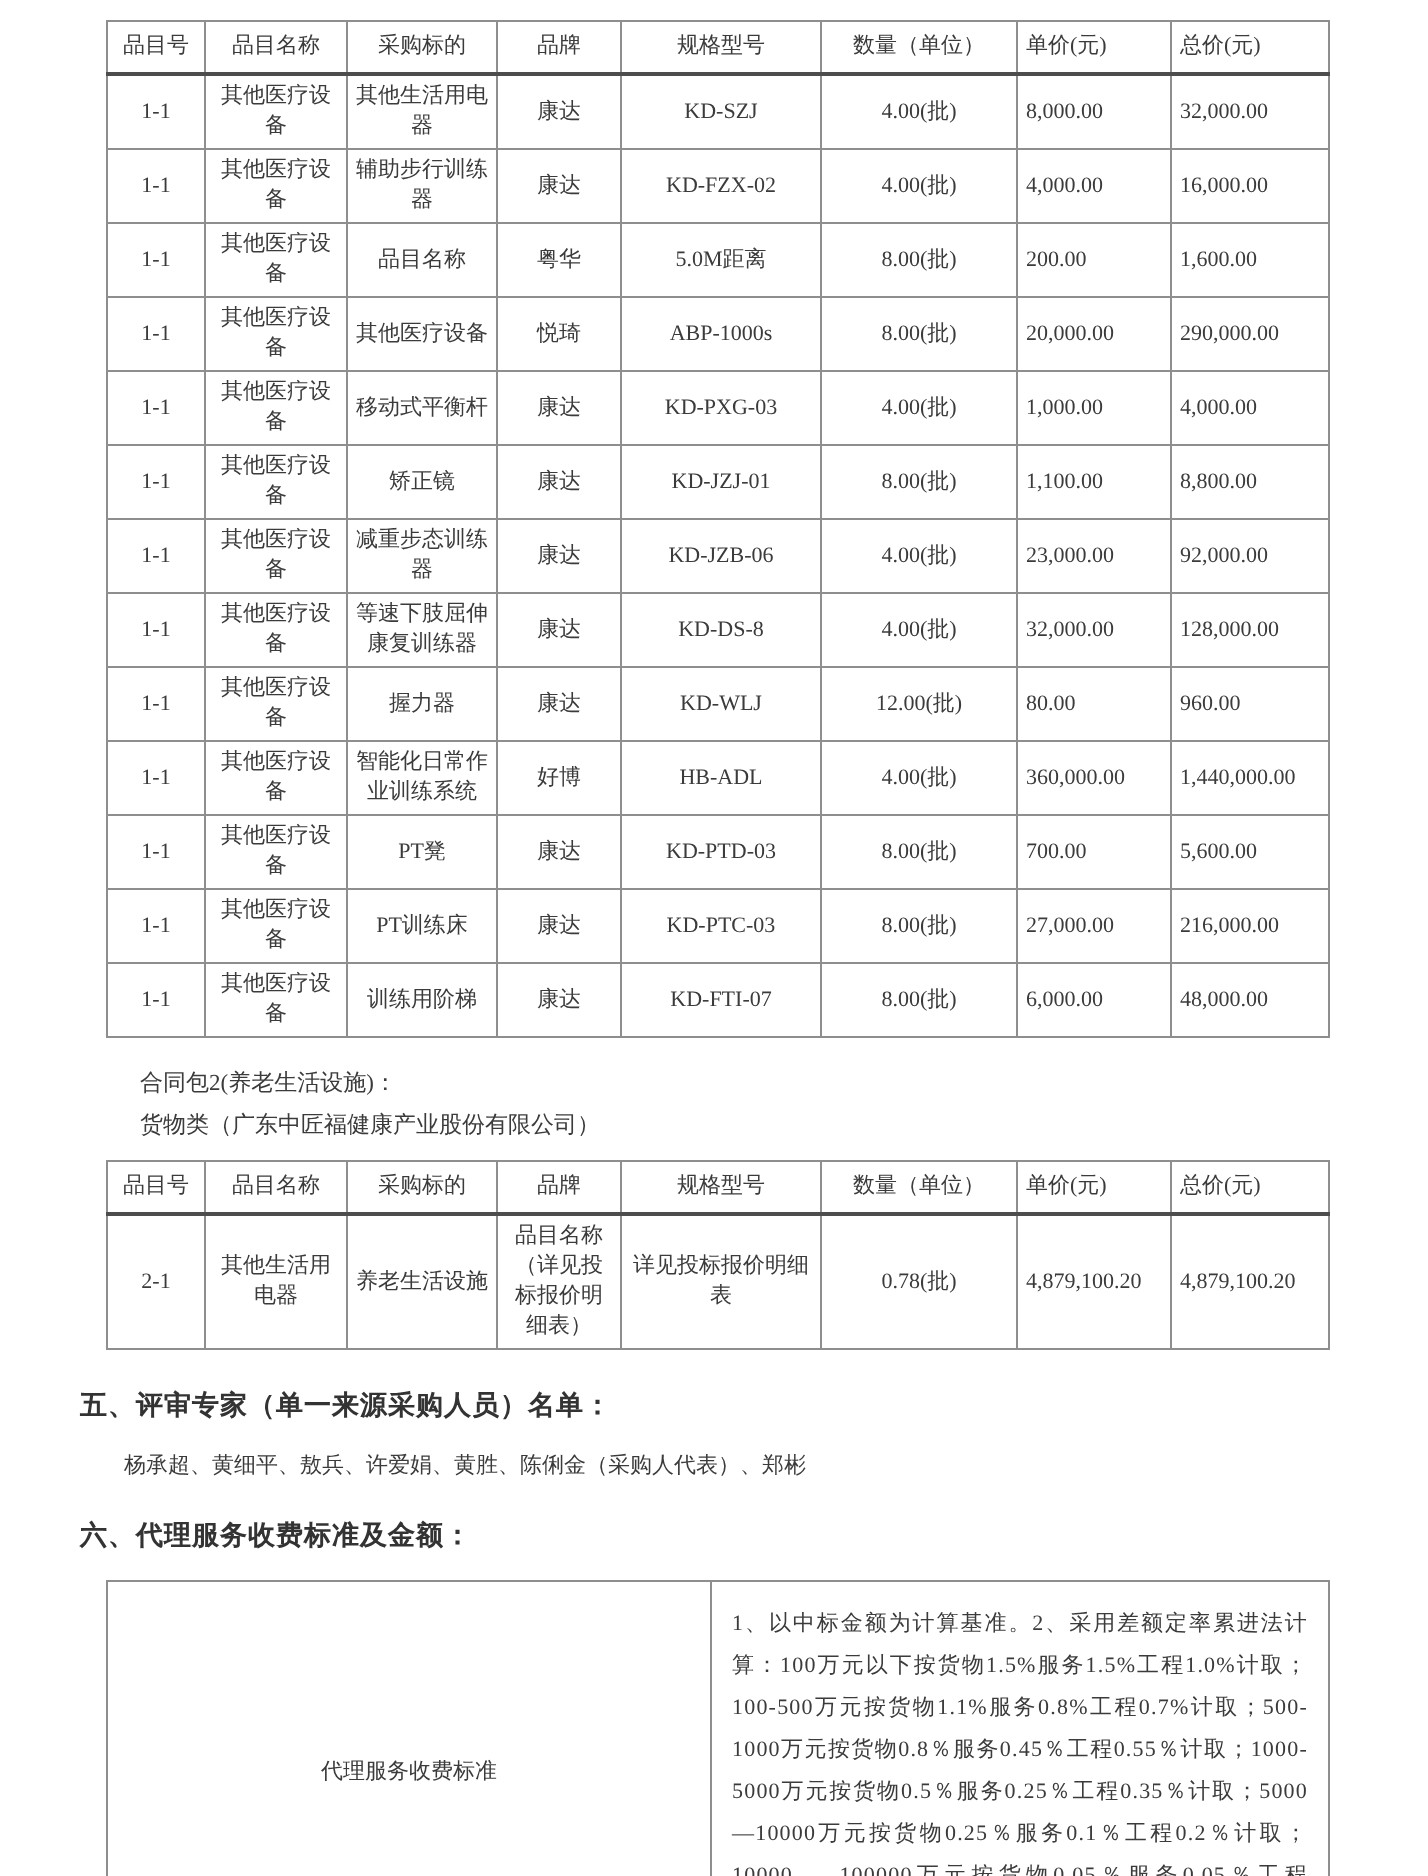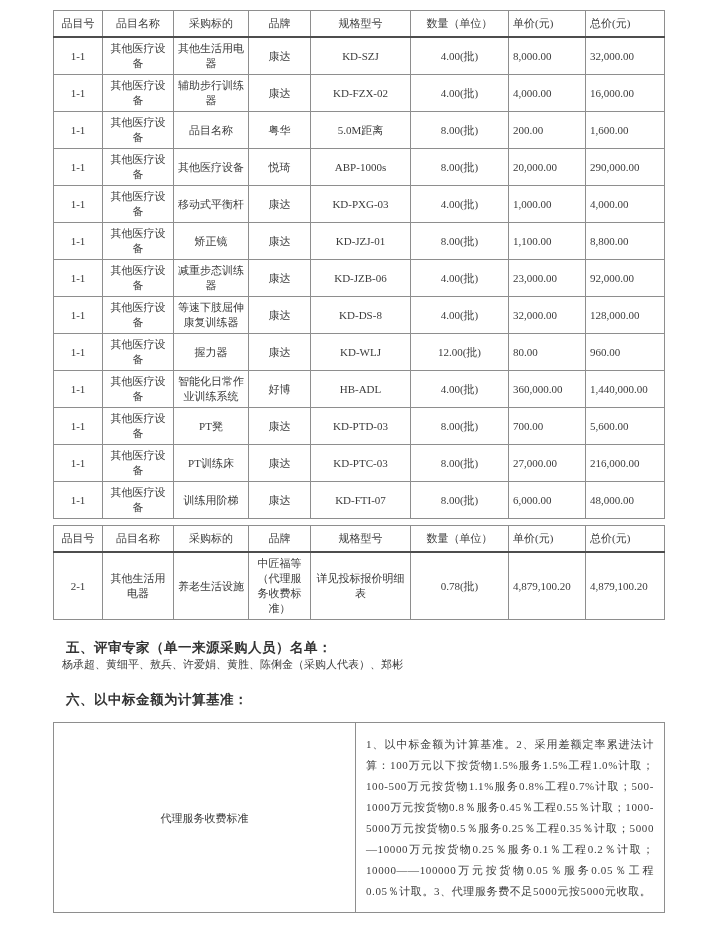--- a/index.html
+++ b/index.html
@@ -41,25 +41,25 @@
     color:#3b3b3b;
   }
   .pkg-line.first { margin-top:13px; }
 
   .section-heading {
     font-size:13.5px;
     font-weight:bold;
     color:#333333;
     margin-top:19px;
     letter-spacing:0.5px;
-    margin-left:26px;
   }
   .names-line {
     font-size:11px;
     padding-left:22px;
+    margin-top:13px;
     color:#3b3b3b;
   }
 
   table.fee {
     border-collapse:collapse;
     table-layout:fixed;
     width:611px;
     margin-left:13px;
     margin-top:13px;
     font-size:11px;
@@ -236,20 +236,22 @@
           <td>训练用阶梯</td>
           <td>康达</td>
           <td>KD-FTI-07</td>
           <td>8.00(批)</td>
           <td class="num">6,000.00</td>
           <td class="num">48,000.00</td>
         </tr>
       </tbody>
   </table>
 
+  <p class="pkg-line first">合同包2(养老生活设施)：</p>
+  <p class="pkg-line">货物类（广东中匠福健康产业股份有限公司）</p>
 
   <div class="spacer-mid"></div>
 
   <table class="grid">
     <colgroup>
       <col style="width:49px">
         <col style="width:71px">
         <col style="width:75px">
         <col style="width:62px">
       <col style="width:100px">
@@ -267,33 +269,33 @@
           <th>数量（单位）</th>
           <th class="num">单价(元)</th>
           <th class="num">总价(元)</th>
         </tr>
     </thead>
     <tbody>
         <tr>
           <td>2-1</td>
           <td>其他生活用电器</td>
           <td>养老生活设施</td>
-          <td>中匠福等（代理服务收费标准）</td>
+          <td>品目名称（详见投标报价明细表）</td>
           <td>详见投标报价明细表</td>
           <td>0.78(批)</td>
           <td class="num">4,879,100.20</td>
           <td class="num">4,879,100.20</td>
         </tr>
       </tbody>
   </table>
 
   <h3 class="section-heading">五、评审专家（单一来源采购人员）名单：</h3>
   <p class="names-line">杨承超、黄细平、敖兵、许爱娟、黄胜、陈俐金（采购人代表）、郑彬</p>
 
-  <h3 class="section-heading">六、以中标金额为计算基准：</h3>
+  <h3 class="section-heading">六、代理服务收费标准及金额：</h3>
 
   <table class="fee">
     <colgroup>
       <col style="width:85px">
         <col style="width:217px">
         <col style="width:157px">
         <col style="width:152px">
     </colgroup>
     <tbody>
       <tr>

